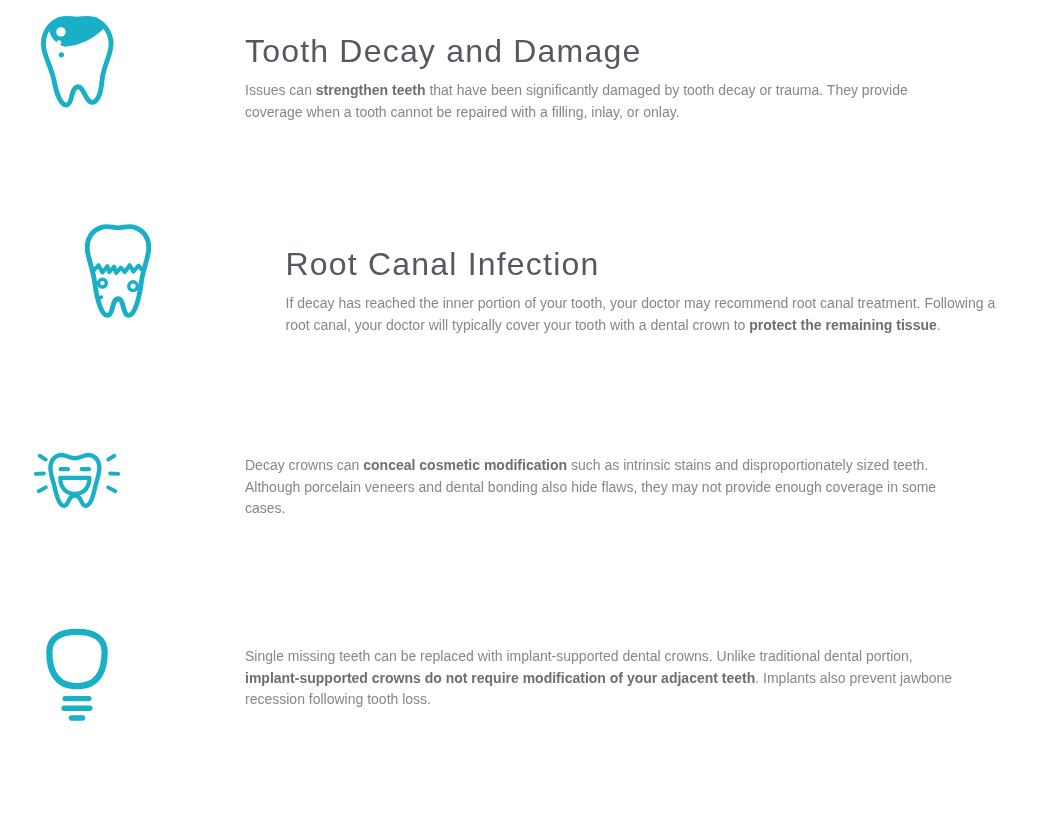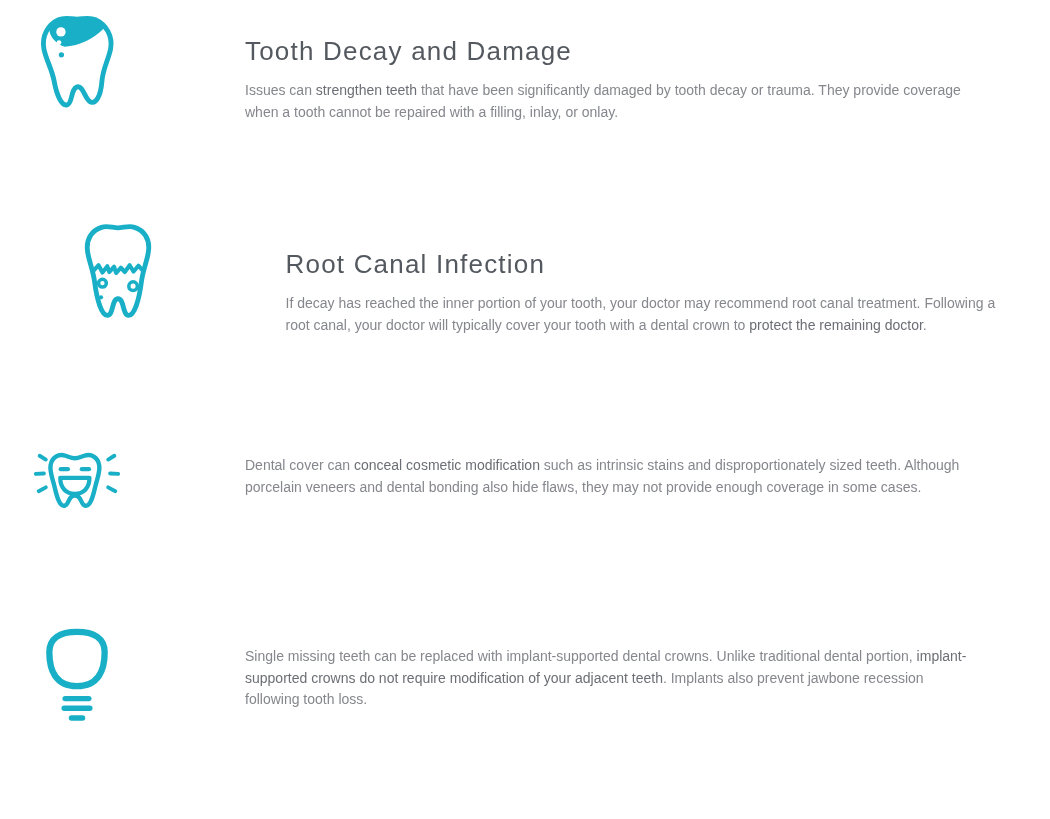--- a/index.html
+++ b/index.html
@@ -44,36 +44,36 @@
   .row-4 .icon{padding-top:2px;}
   .text-col{
     margin-left:91px;
     max-width:724px;
   }
   .row-1 .text-col{padding-top:26px;}
   .row-2 .text-col{padding-top:31px;}
   .row-3 .text-col{padding-top:10px;}
   .row-4 .text-col{padding-top:22px;}
   h2.reason-title{
-    font-size:26px;
+    font-size:32px;
     font-weight:500;
     letter-spacing:1.2px;
     color:var(--heading);
     line-height:30px;
     margin:0 0 14px 0;
   }
   p.reason-desc{
     font-size:14px;
     line-height:21.5px;
     color:var(--body);
     margin:0;
   }
   p.reason-desc strong{
     color:var(--body-bold);
-    font-weight:normal;
+    font-weight:bold;
   }
   svg{display:block;}
 </style>
 </head>
 <body>
 
 <div class="page">
 
   <section class="row row-1">
     <div class="icon-col">
@@ -100,21 +100,21 @@
           <path d="M 20,6.5 C 10.5,9.5 4.5,18 5.5,29.5 C 6.3,40 11,48 13,63 C 15.2,80 20,98 26.5,97 C 32.5,96 30.5,80 37,80 C 43.5,80 41.5,96 47.5,97 C 54,98 58.8,80 61,63 C 63,48 67.7,40 68.5,29.5 C 69.5,18 63.5,9.5 54,6.5 C 48,4.6 42.5,7 37,7 C 31.5,7 26,4.6 20,6.5 Z"></path>
           <polyline stroke-width="4.2" points="11,52 17,45.5 21,53 26,46.5 28,52.5 33,47 35,53.5 40,48 44,52.5 49,45.5 53,52 58,46 63,51.5"></polyline>
           <circle stroke-width="3.6" cx="21" cy="64" r="4"></circle>
           <circle fill="currentColor" stroke="none" cx="19.5" cy="78.5" r="2.2"></circle>
           <circle stroke-width="3.6" cx="52.5" cy="67" r="4.4"></circle>
         </svg>
       </span>
     </div>
     <div class="text-col">
       <h2 class="reason-title">Root Canal Infection</h2>
-      <p class="reason-desc"><span>If decay has reached the inner portion of your tooth, your doctor may recommend root canal treatment. Following a root canal, your doctor will typically cover your tooth with a dental crown to </span><strong>protect the remaining doctor</strong><span>.</span></p>
+      <p class="reason-desc"><span>If decay has reached the inner portion of your tooth, your doctor may recommend root canal treatment. Following a root canal, your doctor will typically cover your tooth with a dental crown to </span><strong>protect the remaining tissue</strong><span>.</span></p>
     </div>
   </section>
 
   <section class="row row-3">
     <div class="icon-col">
       <span class="icon">
         <svg width="92" height="73" viewBox="0 0 96 76" fill="none" stroke="currentColor" stroke-width="4.6" stroke-linecap="round" stroke-linejoin="round">
           <path d="M 36,8 C 28.5,5.6 22,9.5 20.5,17.5 C 19.2,24.5 22.5,31.5 24.5,40 C 26.8,50 29.5,61 35,60.2 C 40,59.5 38.3,49.5 45.8,49.5 C 53.3,49.5 51.6,59.5 56.6,60.2 C 62.1,61 64.8,50 67.1,40 C 69.1,31.5 72.4,24.5 71.1,17.5 C 69.6,9.5 63.1,5.6 55.6,8 C 52,9.2 48.8,10.6 45.8,10.6 C 42.8,10.6 39.6,9.2 36,8 Z"></path>
           <path stroke-width="4.4" d="M 31,22 L 38.5,22"></path>
           <path stroke-width="4.4" d="M 53,22 L 60.5,22"></path>
@@ -122,21 +122,21 @@
           <path stroke-width="4" d="M 9,8 L 15.5,12"></path>
           <path stroke-width="4" d="M 5,27 L 13.5,26.5"></path>
           <path stroke-width="4" d="M 8,45 L 15.5,41"></path>
           <path stroke-width="4" d="M 87,8 L 80.5,12"></path>
           <path stroke-width="4" d="M 91,27 L 82.5,26.5"></path>
           <path stroke-width="4" d="M 88,45 L 80.5,41"></path>
         </svg>
       </span>
     </div>
     <div class="text-col">
-      <p class="reason-desc"><span>Dental cover can </span><strong>conceal cosmetic modification</strong><span> such as intrinsic stains and disproportionately sized teeth. Although porcelain veneers and dental bonding also hide flaws, they may not provide enough coverage in some cases.</span></p>
+      <p class="reason-desc"><span>Decay crowns can </span><strong>conceal cosmetic modification</strong><span> such as intrinsic stains and disproportionately sized teeth. Although porcelain veneers and dental bonding also hide flaws, they may not provide enough coverage in some cases.</span></p>
     </div>
   </section>
 
   <section class="row row-4">
     <div class="icon-col">
       <span class="icon">
         <svg width="66" height="99" viewBox="0 0 68 102" fill="none" stroke="currentColor" stroke-width="6.5" stroke-linecap="round" stroke-linejoin="round">
           <path d="M 5.5,27 C 5.5,12.5 16.5,6 34,6 C 51.5,6 62.5,12.5 62.5,27 C 62.5,45 56.5,62 34,62 C 11.5,62 5.5,45 5.5,27 Z"></path>
           <rect fill="currentColor" stroke="none" x="19" y="72" width="30" height="5.6" rx="2.8"></rect>
           <rect fill="currentColor" stroke="none" x="18" y="82" width="32" height="5.6" rx="2.8"></rect>

